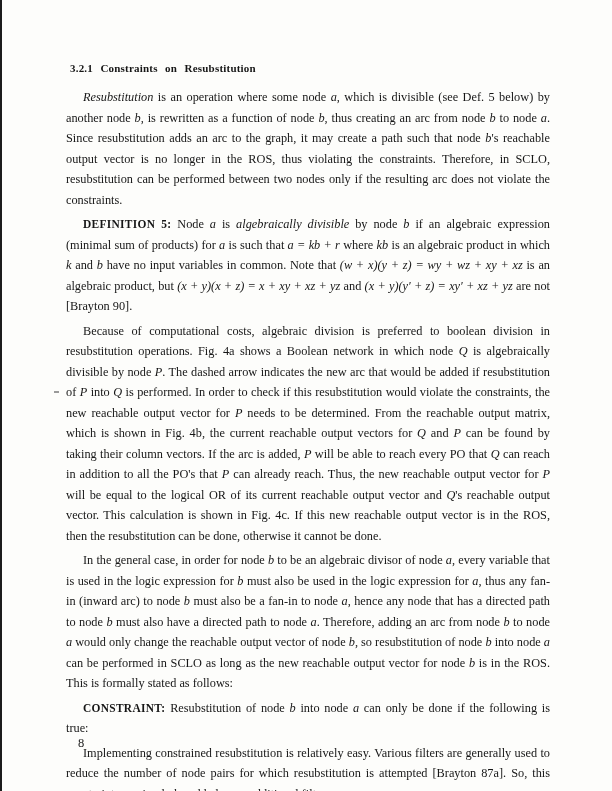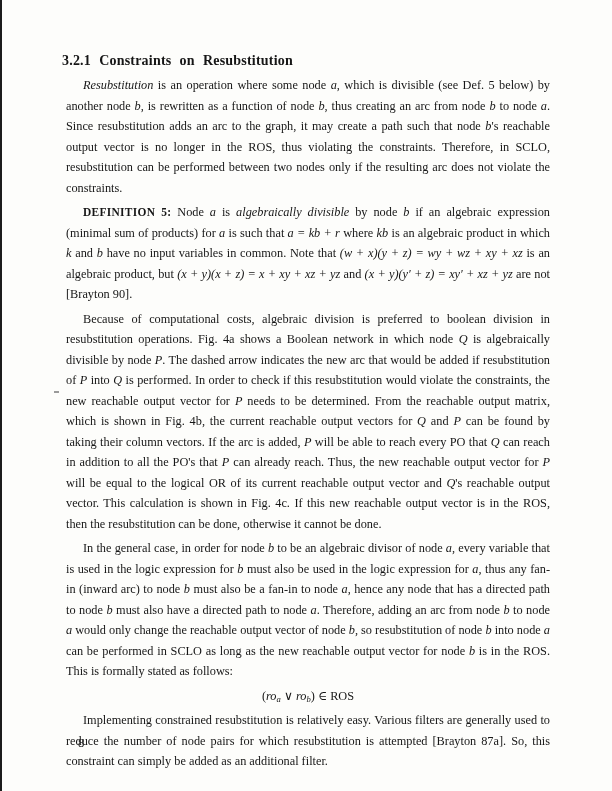--- a/index.html
+++ b/index.html
@@ -32,24 +32,24 @@
     height: 2px;
     background: #9a9a9a;
   }
   .content {
     position: absolute;
     left: 62px;
     top: 50px;
     width: 492px;
   }
   .heading {
-    font-size: 14px;
+    font-size: 11px;
     line-height: 21px;
     font-weight: bold;
-    margin: 0;
+    margin: 8px;
     word-spacing: 4.5px;
     letter-spacing: 0.2px;
   }
   .body-block {
     font-size: 12.3px;
     line-height: 20.5px;
   }
   .para {
     margin: 4px;
   }
@@ -86,18 +86,18 @@
 <div class="page">
   <div class="scan-edge"></div>
   <div class="scan-speck"></div>
   <div class="content">
     <h2 class="heading">3.2.1 Constraints on Resubstitution</h2>
     <div class="body-block">
         <div class="para body"><span class="it">Resubstitution</span><span> is an operation where some node </span><span class="it">a</span><span>, which is divisible (see Def. 5 below) by another node </span><span class="it">b</span><span>, is rewritten as a function of node </span><span class="it">b</span><span>, thus creating an arc from node </span><span class="it">b</span><span> to node </span><span class="it">a</span><span>. Since resubstitution adds an arc to the graph, it may create a path such that node </span><span class="it">b</span><span>'s reachable output vector is no longer in the ROS, thus violating the constraints. Therefore, in SCLO, resubstitution can be performed between two nodes only if the resulting arc does not violate the constraints.</span></div>
         <div class="para body"><span class="lbl">DEFINITION 5:</span><span> Node </span><span class="it">a</span><span> is </span><span class="it">algebraically divisible</span><span> by node </span><span class="it">b</span><span> if an algebraic expression (minimal sum of products) for </span><span class="it">a</span><span> is such that </span><span class="it">a = kb + r</span><span> where </span><span class="it">kb</span><span> is an algebraic product in which </span><span class="it">k</span><span> and </span><span class="it">b</span><span> have no input variables in common. Note that </span><span class="it">(w + x)(y + z) = wy + wz + xy + xz</span><span> is an algebraic product, but </span><span class="it">(x + y)(x + z) = x + xy + xz + yz</span><span> and </span><span class="it">(x + y)(y' + z) = xy' + xz + yz</span><span> are not [Brayton 90].</span></div>
         <div class="para body"><span>Because of computational costs, algebraic division is preferred to boolean division in resubstitution operations. Fig. 4a shows a Boolean network in which node </span><span class="it">Q</span><span> is algebraically divisible by node </span><span class="it">P</span><span>. The dashed arrow indicates the new arc that would be added if resubstitution of </span><span class="it">P</span><span> into </span><span class="it">Q</span><span> is performed. In order to check if this resubstitution would violate the constraints, the new reachable output vector for </span><span class="it">P</span><span> needs to be determined. From the reachable output matrix, which is shown in Fig. 4b, the current reachable output vectors for </span><span class="it">Q</span><span> and </span><span class="it">P</span><span> can be found by taking their column vectors. If the arc is added, </span><span class="it">P</span><span> will be able to reach every PO that </span><span class="it">Q</span><span> can reach in addition to all the PO's that </span><span class="it">P</span><span> can already reach. Thus, the new reachable output vector for </span><span class="it">P</span><span> will be equal to the logical OR of its current reachable output vector and </span><span class="it">Q</span><span>'s reachable output vector. This calculation is shown in Fig. 4c. If this new reachable output vector is in the ROS, then the resubstitution can be done, otherwise it cannot be done.</span></div>
         <div class="para body"><span>In the general case, in order for node </span><span class="it">b</span><span> to be an algebraic divisor of node </span><span class="it">a</span><span>, every variable that is used in the logic expression for </span><span class="it">b</span><span> must also be used in the logic expression for </span><span class="it">a</span><span>, thus any fan-in (inward arc) to node </span><span class="it">b</span><span> must also be a fan-in to node </span><span class="it">a</span><span>, hence any node that has a directed path to node </span><span class="it">b</span><span> must also have a directed path to node </span><span class="it">a</span><span>. Therefore, adding an arc from node </span><span class="it">b</span><span> to node </span><span class="it">a</span><span> would only change the reachable output vector of node </span><span class="it">b</span><span>, so resubstitution of node </span><span class="it">b</span><span> into node </span><span class="it">a</span><span> can be performed in SCLO as long as the new reachable output vector for node </span><span class="it">b</span><span> is in the ROS. This is formally stated as follows:</span></div>
-        <div class="para formula"><span>(</span><span class="it">ro</span><span class="it sub">a</span><span> ∨ </span><span class="it">ro</span><span class="it sub">b</span><span>) ∈ ROS</span></div>
+        <div class="para body"><span class="lbl">CONSTRAINT:</span><span> Resubstitution of node </span><span class="it">b</span><span> into node </span><span class="it">a</span><span> can only be done if the following is true:</span></div>
         <div class="para body"><span>Implementing constrained resubstitution is relatively easy. Various filters are generally used to reduce the number of node pairs for which resubstitution is attempted [Brayton 87a]. So, this constraint can simply be added as an additional filter.</span></div>
       </div>
   </div>
   <div class="pagenum">8</div>
 </div>
 
 </body></html>

